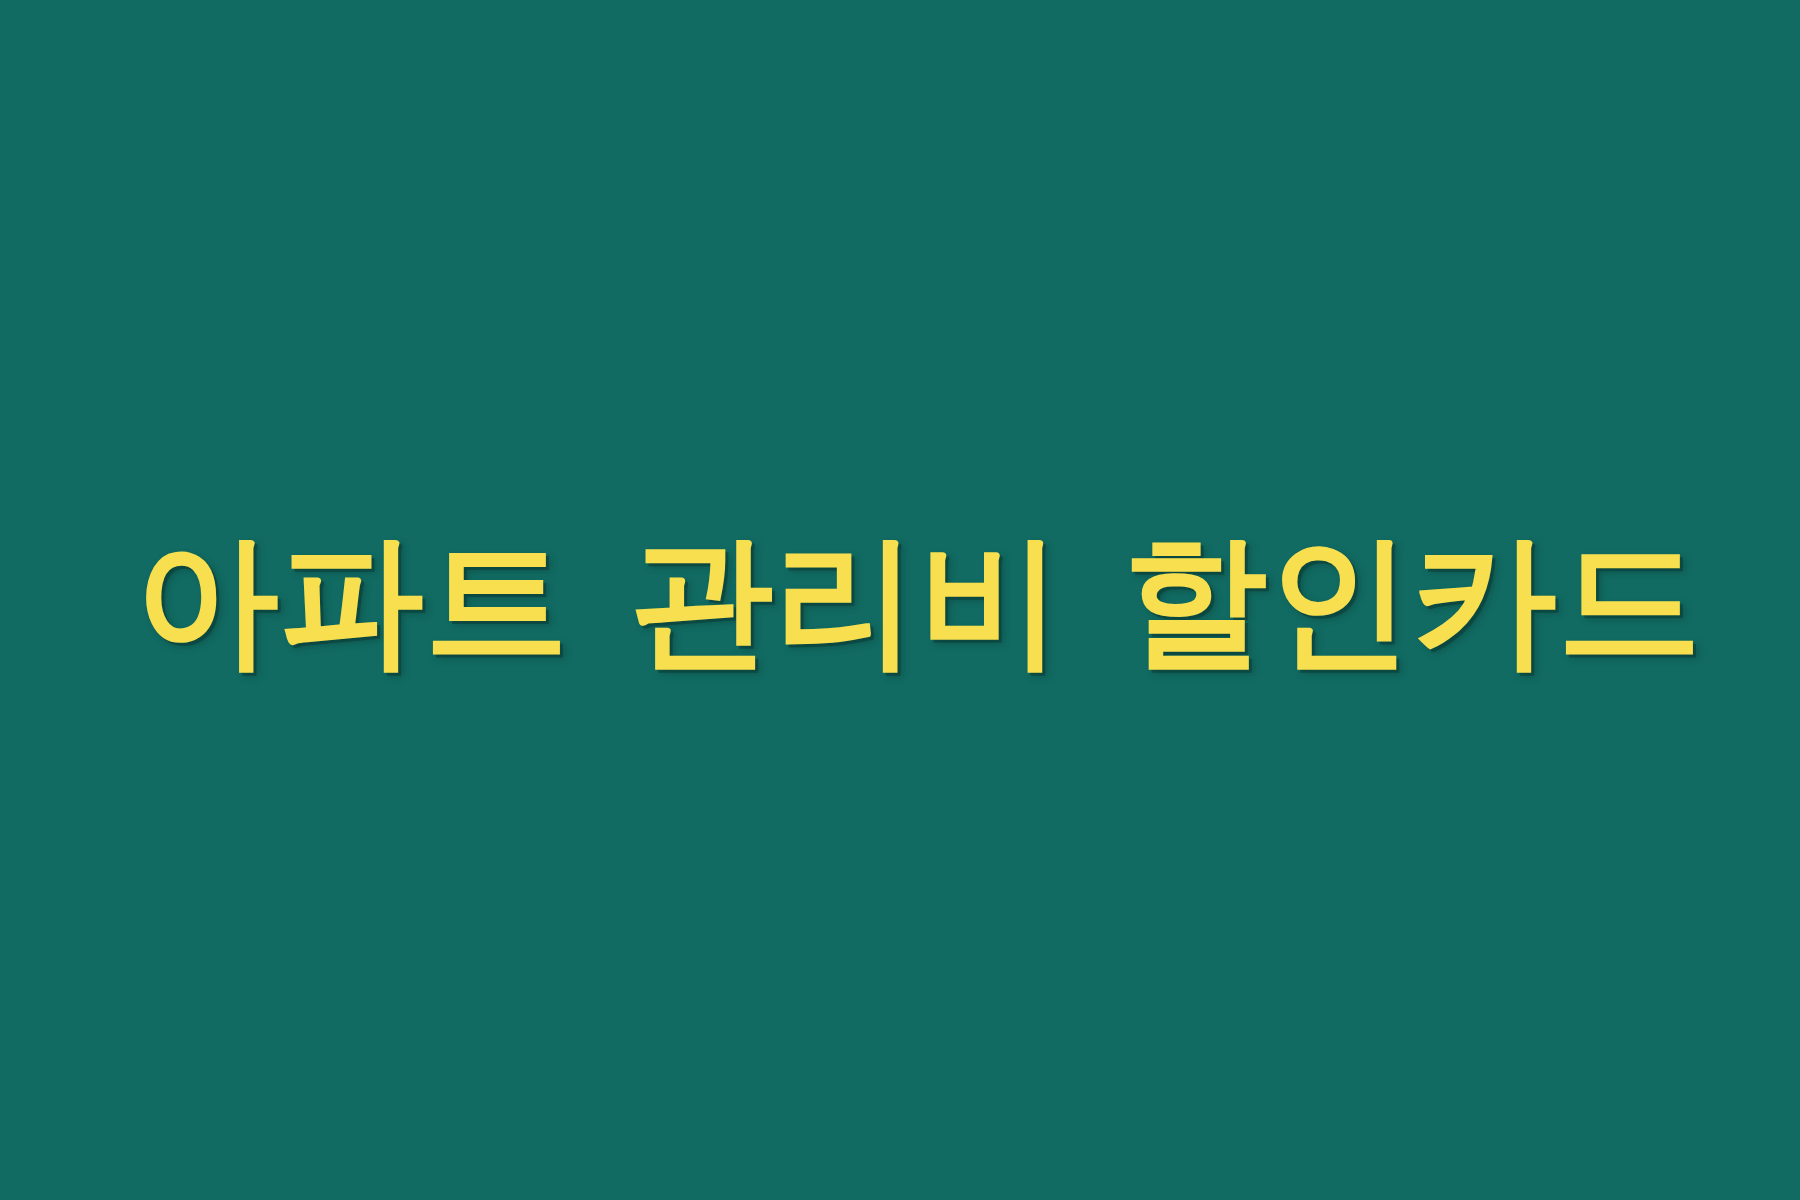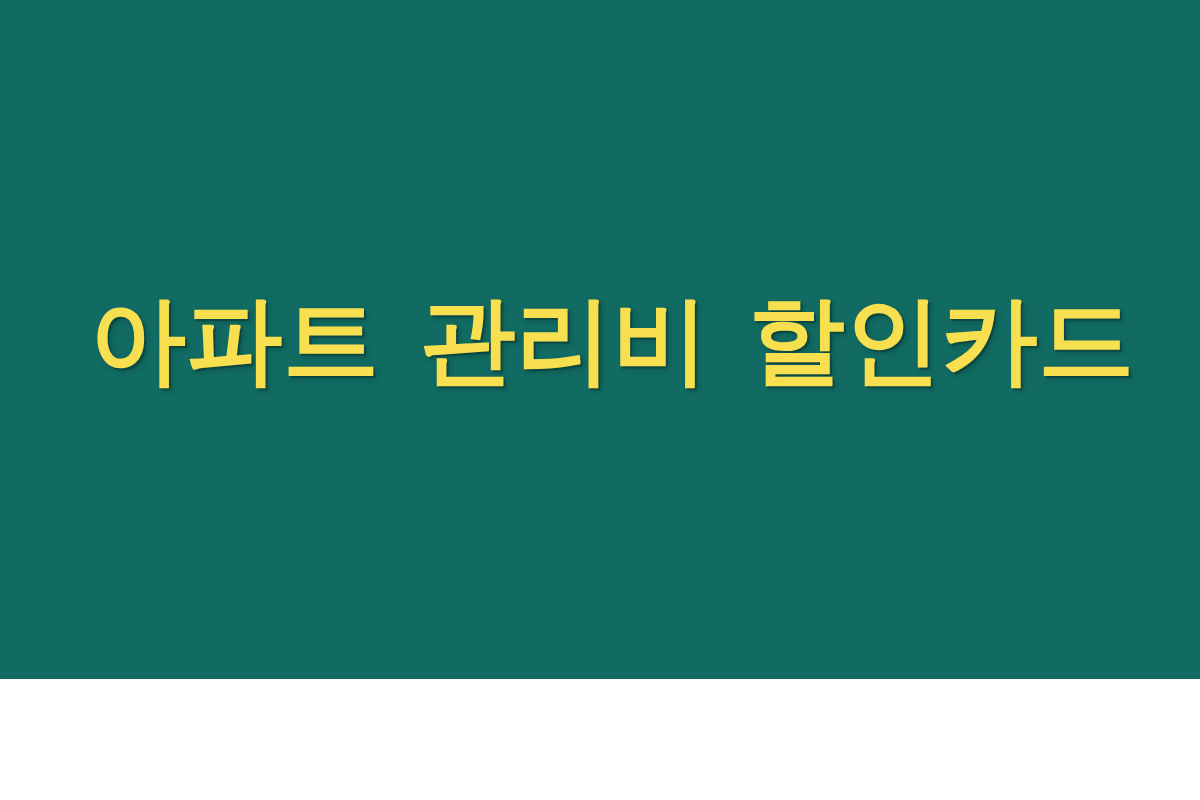--- a/index.html
+++ b/index.html
@@ -10,21 +10,21 @@
   body {
     width: 1200px;
     height: 800px;
     overflow: hidden;
     font-family: "Liberation Sans", "DejaVu Sans", sans-serif;
   }
 
   #thumbnail-canvas {
     position: relative;
     width: 1200px;
-    height: 679px;
+    height: 800px;
     background: #116B62;
     display: flex;
     align-items: center;
     justify-content: center;
     box-sizing: border-box;
   }
 
   #headline {
     width: 1020px;
     margin: 0;

